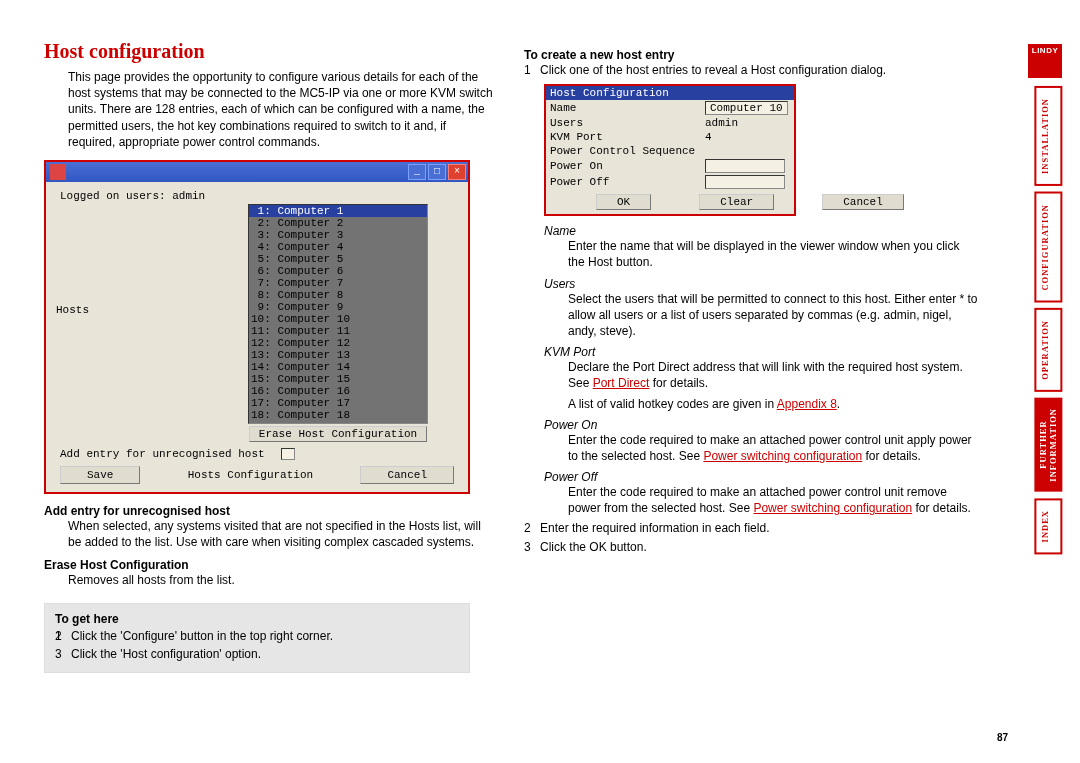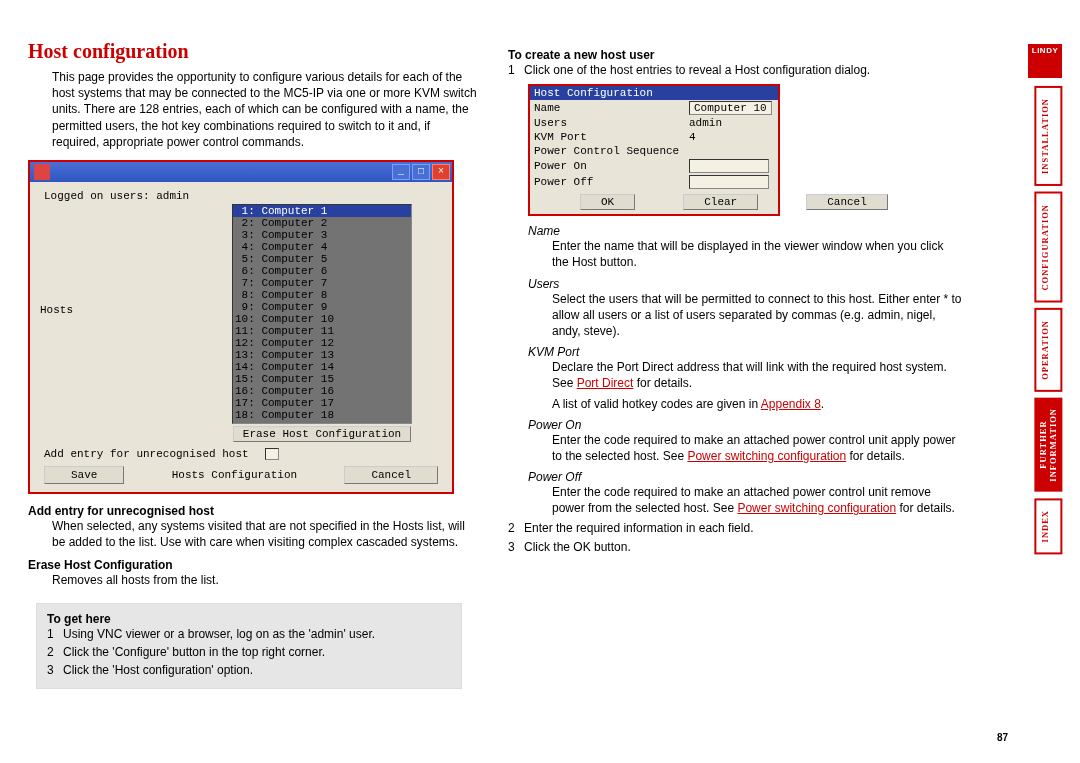--- a/index.html
+++ b/index.html
@@ -8,21 +8,21 @@
     font-size: 12px;
     color: #000;
     background: #fff;
     width: 1080px;
     height: 763px;
     position: relative;
     overflow: hidden;
   }
   .page-content {
     display: flex;
-    padding: 40px 0 0 28px;
+    padding: 40px 0 0 44px;
     gap: 30px;
   }
   .col { width: 450px; }
   .col-left { width: 450px; }
   .col-right { width: 455px; }
   h1.page-title {
     font-family: Georgia, 'Times New Roman', serif;
     font-weight: bold;
     font-size: 20px;
     color: #cc0000;
@@ -112,21 +112,21 @@
   .hc-input {
     border: 1px inset #888; background: #f4f0e4; height: 14px; padding: 0 4px;
     font-family: inherit; font-size: 11px; display: inline-block; min-width: 80px;
   }
   .hc-btns { display: flex; justify-content: space-around; padding: 4px 2px 4px 2px; }
   .hc-btn { border: 1px outset #ccc; background: #e0dcd0; padding: 1px 20px; font-size: 11px; margin-left: 48px; }
 
   
   .gethere {
     background: #e6e6e6; border: 1px solid #ddd; padding: 8px 10px;
-    margin-top: 14px; width: 426px; margin-left: 8px;
+    margin-top: 14px; width: 426px;
   }
   .gethere .section-label { margin-top: 0; }
 
   
   .sidenav {
     position: absolute; right: 18px; top: 86px;
     display: flex; flex-direction: column; gap: 6px;
   }
   .nav-tab {
     writing-mode: vertical-rl; transform: rotate(180deg);
@@ -214,29 +214,29 @@
 
     <div class="section-label">Add entry for unrecognised host</div>
     <p class="indent-1">When selected, any systems visited that are not specified in the Hosts list, will be added to the list. Use with care when visiting complex cascaded systems.</p>
 
     <div class="section-label">Erase Host Configuration</div>
     <p class="indent-1">Removes all hosts from the list.</p>
 
     <div class="gethere">
       <div class="section-label">To get here</div>
       <ol id="gethere-list">
-          <li><span class="num">1</span><span>Using VNC viewer or a browser, log on as the 'admin' user.</span></li>
+          <li><span class="num">1</span></li>
           <li><span class="num">2</span><span>Click the 'Configure' button in the top right corner.</span></li>
           <li><span class="num">3</span><span>Click the 'Host configuration' option.</span></li>
         </ol>
     </div>
   </div>
 
   <div class="col col-right">
-    <div class="section-label">To create a new host user</div>
+    <div class="section-label">To create a new host entry</div>
     <ol>
       <li><span class="num">1</span><span>Click one of the host entries to reveal a Host configuration dialog.</span></li>
     </ol>
 
     <div class="hc-dialog red-outline">
       <div class="hc-title">Host Configuration</div>
       <div class="hc-row">
         <span class="hc-lab">Name</span>
         <span class="hc-input">Computer 10</span>
       </div>

